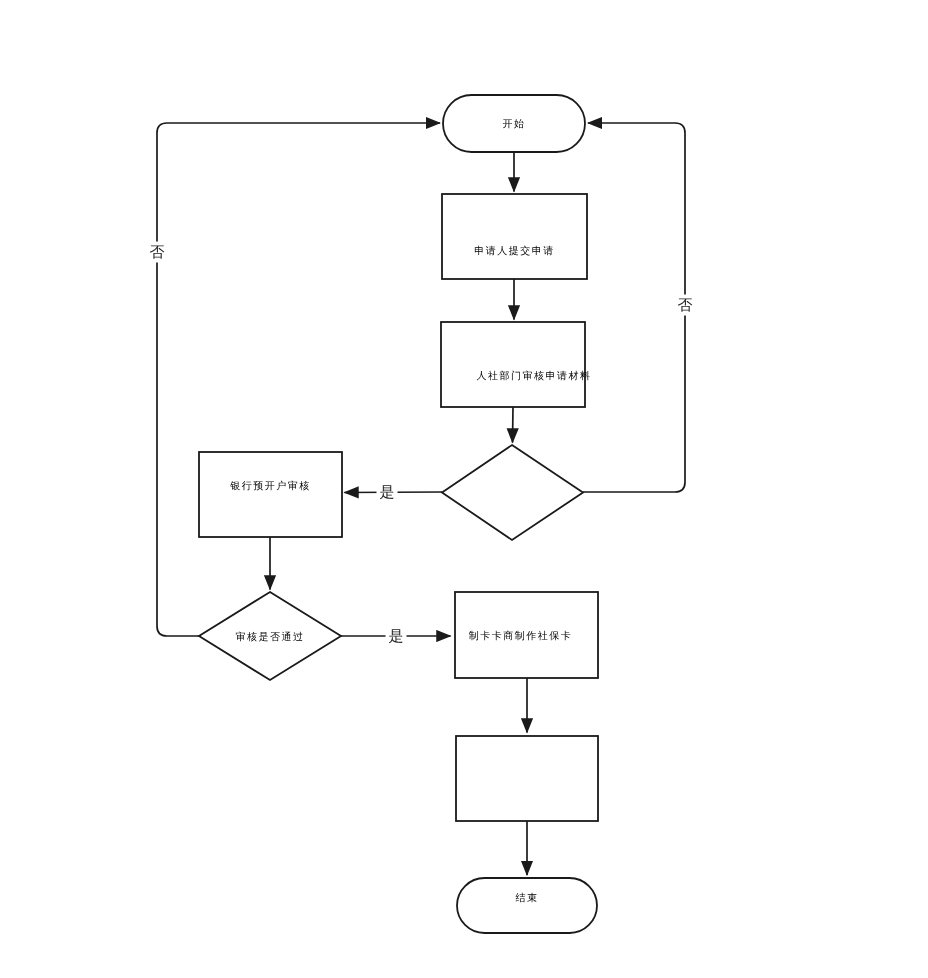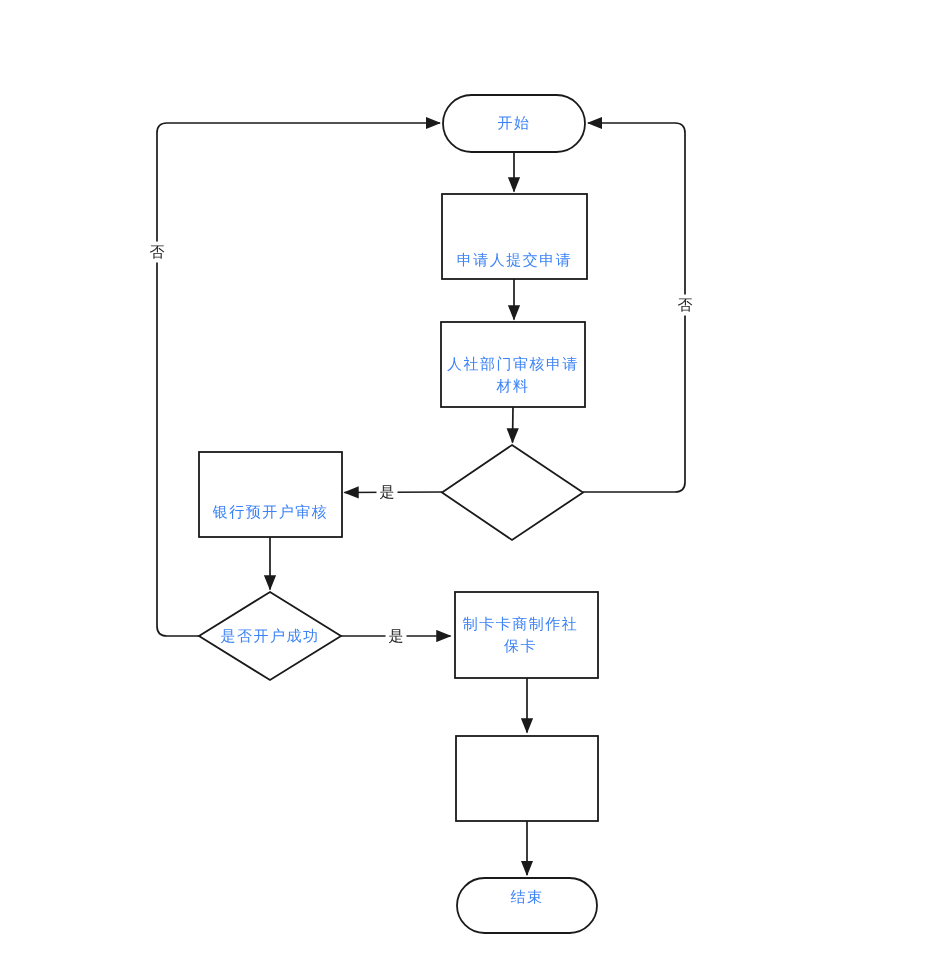--- a/index.html
+++ b/index.html
@@ -20,24 +20,24 @@
     position: absolute;
     left: 0;
     top: 0;
   }
   .node-label {
     position: absolute;
     display: flex;
     align-items: center;
     justify-content: center;
     text-align: center;
-    font-size: 15px;
+    font-size: 10px;
     line-height: 1.5;
     letter-spacing: 1.5px;
-    color: #3b82f6;
+    color: #000000;
   }
   .node-label .wrap {
     display: block;
     width: 134px;
   }
   .edge-label {
     position: absolute;
     transform: translate(-50%, -50%);
     background: #ffffff;
     padding: 1px 3px;
@@ -79,30 +79,30 @@
       <rect x="199" y="452" width="143" height="85"></rect>
       <polygon points="270,592 341,636 270,680 199,636"></polygon>
       <rect x="455" y="592" width="143" height="86"></rect>
       <rect x="456" y="736" width="142" height="85"></rect>
       <rect x="457" y="878" width="140" height="55" rx="27.5" ry="27.5"></rect>
     </g>
   </svg>
 
   <div class="node-label" style="left:443px; top:95px; width:142px; height:57px;">开始</div>
 
-  <div class="node-label" style="left:442px; top:208px; width:145px; height:105px;">申请人提交申请</div>
+  <div class="node-label" style="left:442px; top:198px; width:145px; height:105px;">申请人提交申请</div>
 
-  <div class="node-label" style="left:441px; top:322px; width:144px; height:106px;">
+  <div class="node-label" style="left:441px; top:322px; width:144px; height:106px;padding-left:21px;">
     <span class="wrap">人社部门审核申请材料</span>
   </div>
 
 
-  <div class="node-label" style="left:199px; top:452px; width:143px; height:66px;margin-top:27px;">银行预开户审核</div>
+  <div class="node-label" style="left:199px; top:452px; width:143px; height:66px;">银行预开户审核</div>
 
-  <div class="node-label" style="left:199px; top:592px; width:142px; height:88px;">是否开户成功</div>
+  <div class="node-label" style="left:199px; top:592px; width:142px; height:88px;">审核是否通过</div>
 
   <div class="node-label" style="left:455px; top:592px; width:131px; height:86px;">
     <span class="wrap">制卡卡商制作社保卡</span>
   </div>
 
 
   <div class="node-label" style="left:457px; top:878px; width:140px; height:38px;">结束</div>
 
   <div class="edge-label" style="left:387px; top:492px;">是</div>
 

